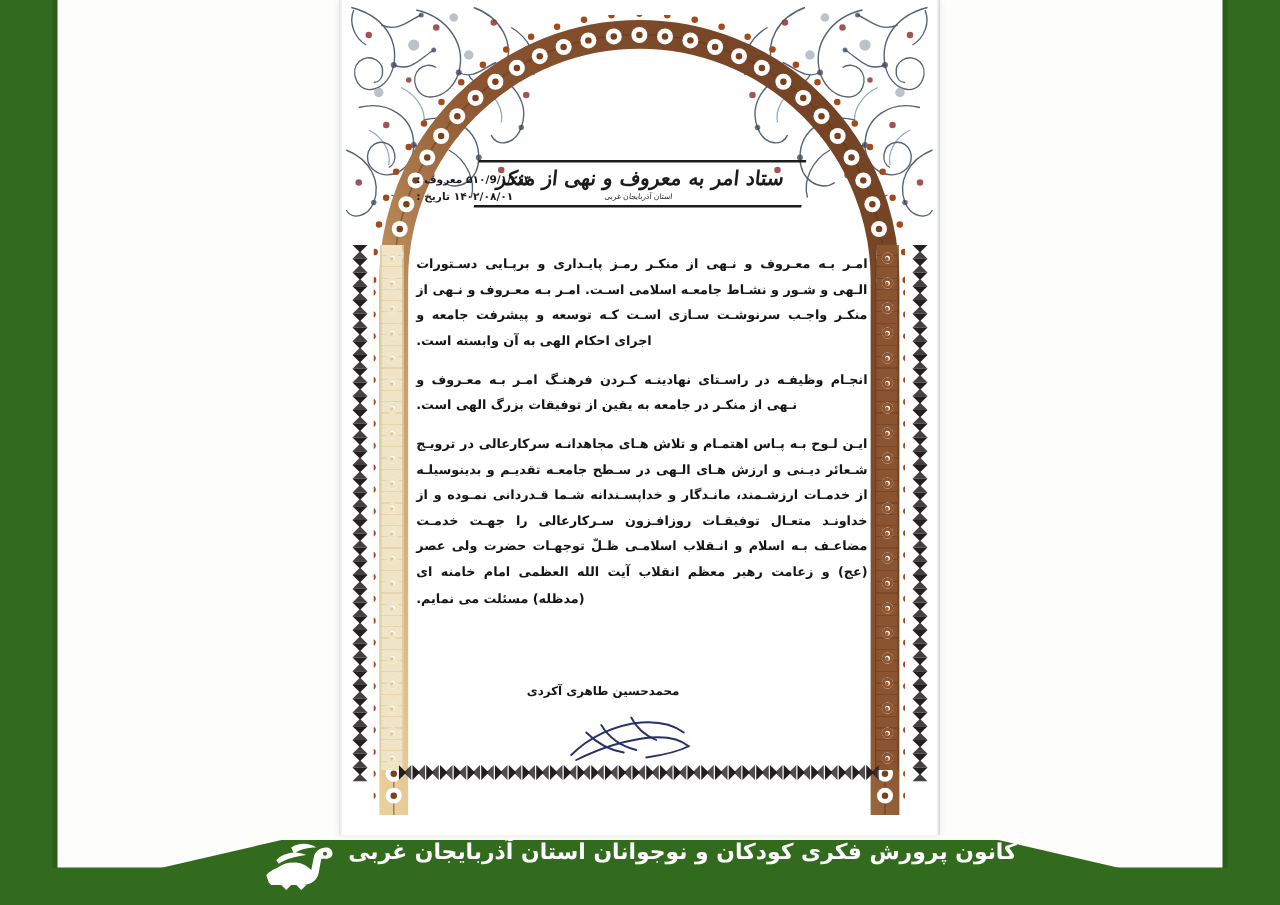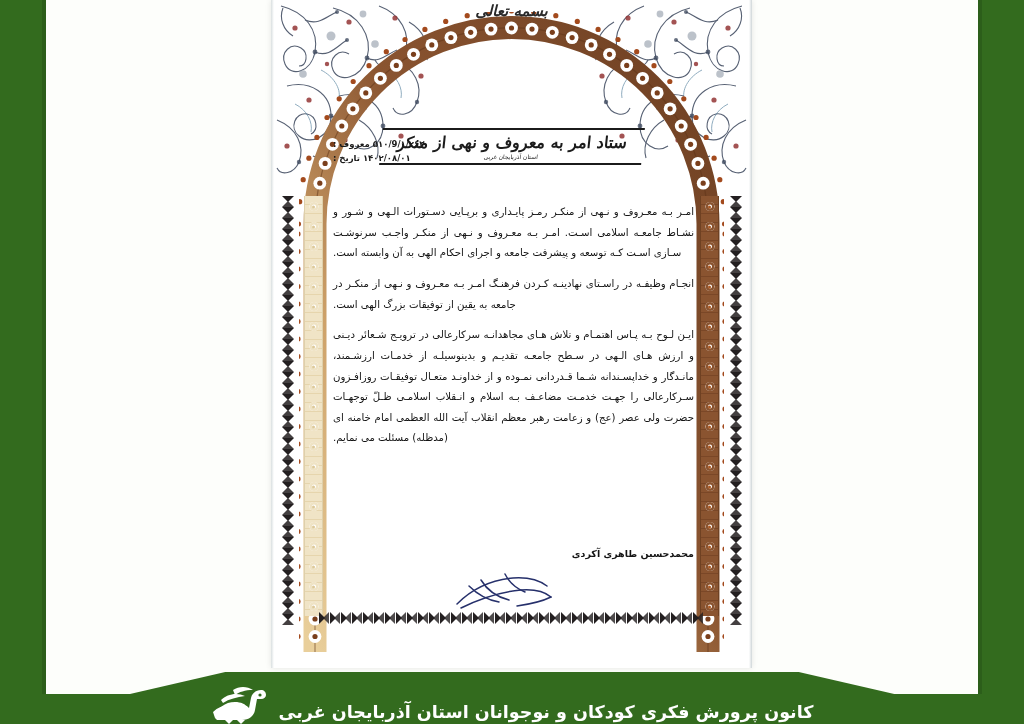--- a/index.html
+++ b/index.html
@@ -109,38 +109,38 @@
   
   .body-area{position:absolute;left:62px;right:58px;top:192px;
      direction:rtl;text-align:right;color:#141414;}
   .addressee{font-size:11.3px;font-weight:bold;line-height:1.95;
      letter-spacing:-.1px;}
   .addressee .ln1{display:block;}
   .addressee .ln2,.addressee .ln3{display:block;text-align:justify;
      text-align-last:justify;}
   .salutation{font-size:10.5px;margin-top:9px;font-weight:600;}
   .para{font-size:10.2px;line-height:2.02;margin-top:10px;
-     text-align:justify;text-align-last:right;letter-spacing:-.1px;}
+     text-align:justify;text-align-last:right;letter-spacing:-.1px;font-weight:bold;}
   .para.j{text-align-last:left;}
 
   
-  .sign{position:absolute;left:0;right:58px;top:548px;text-align:right;
+  .sign{position:absolute;left:0;right:58px;top:548px;text-align:center;
      direction:rtl;}
   .sign .sname{font-size:9.5px;font-weight:bold;color:#141414;}
   .sign .stitle{font-size:8.5px;color:#141414;margin-top:3px;}
   .sign .ssvg{position:absolute;left:50%;top:22px;transform:translateX(-30%);}
 
   
   .banner{position:absolute;left:0;right:0;bottom:0;height:52px;z-index:6;}
   .banner-shape{position:absolute;left:0;right:0;top:0;bottom:0;
      background:#336b1e;
      clip-path:polygon(0 100%,0 100%,22% 0,78% 0,100% 100%,100% 100%);}
   .banner-full{position:absolute;left:0;right:0;top:22px;bottom:0;background:#336b1e;}
   .banner-inner{position:absolute;left:0;right:0;top:0;bottom:0;
-     display:flex;align-items:flex-end;justify-content:center;gap:10px;
+     display:flex;align-items:flex-start;justify-content:center;gap:10px;
      direction:rtl;}
   .banner-text{color:#ffffff;font-size:17.5px;font-weight:bold;
      letter-spacing:-.2px;padding-bottom:2px;}
   .bird{flex:0 0 auto;}
 </style>
 </head>
 <body>
 
 <div class="rail rail-left">
   <div class="rail-inner-shade"></div>
@@ -685,21 +685,20 @@
         <span></span>
         <span></span>
         <span></span>
         <span></span>
         <span></span>
         <span></span>
         <span></span>
         <span></span>
       </div>
 
-    <div class="bismillah">بسمه تعالی</div>
 
 
     <div class="org-logo">
       <span class="ol-main">
         <span>ستاد امر به معروف و نهی از منکر</span>
         <span class="ol-sub">استان آذربایجان غربی</span>
       </span>
     </div>
 
     <div class="meta">

